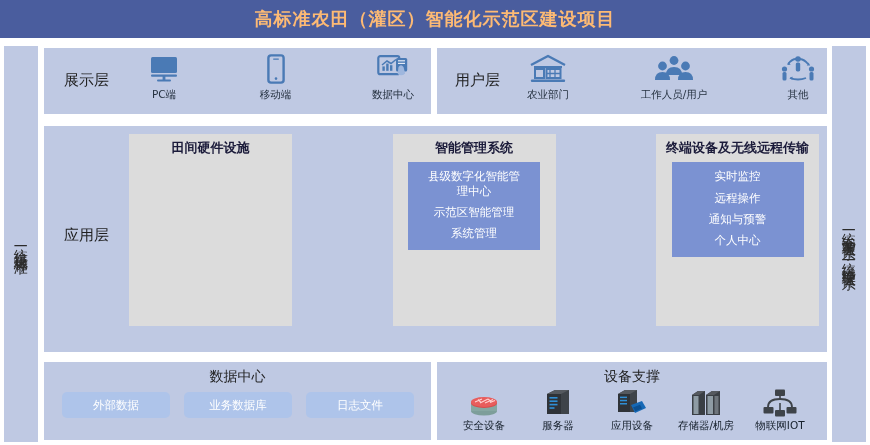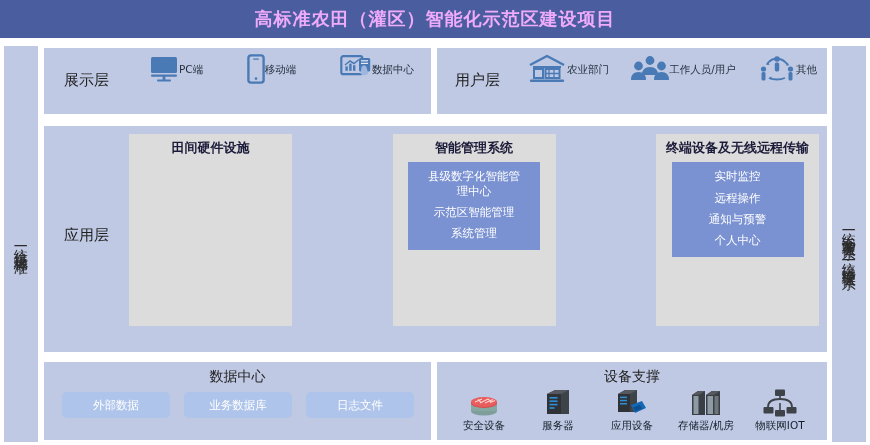--- a/index.html
+++ b/index.html
@@ -15,21 +15,21 @@
 
   
   #title-bar {
     position: absolute;
     left: 0; top: 0;
     width: 870px; height: 38px;
     background: #4a5d9e;
     display: flex; align-items: center; justify-content: center;
   }
   #title-bar .title-text {
-    color: #f0abfc;
+    color: #fdba74;
     font-size: 18px;
     font-weight: bold;
     letter-spacing: 1px;
   }
 
   
   .side-rail {
     position: absolute;
     top: 46px;
     width: 34px;
@@ -70,21 +70,21 @@
 
   .icon-row {
     position: absolute;
     top: 4px;
     height: 58px;
     display: flex;
     align-items: flex-start;
   }
   .icon-cell {
     display: flex;
-    flex-direction: row;
+    flex-direction: column;
     align-items: center;
     justify-content: flex-start;
   }
   .icon-glyph {
     height: 34px;
     display: flex;
     align-items: center;
     justify-content: center;
   }
   .icon-cap {

